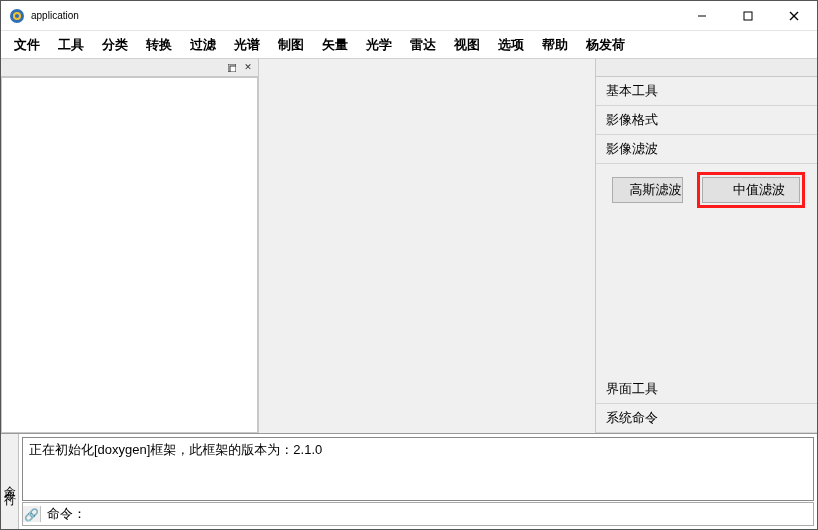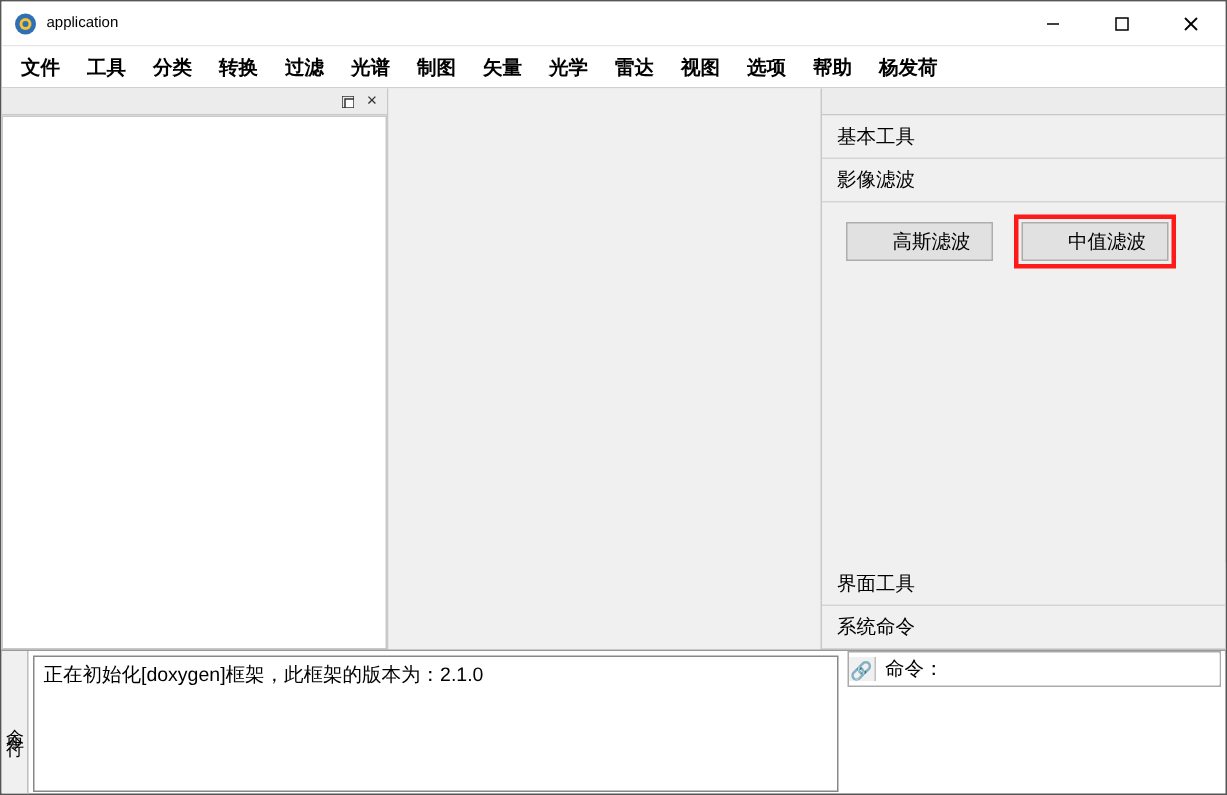--- a/index.html
+++ b/index.html
@@ -85,21 +85,21 @@
     border: 1px solid #c8c8c8;
     margin: 0;
   }
   
   .canvas {
     flex: 1;
     background: #f0f0f0;
   }
   
   .rightpanel {
-    width: 270px;
+    width: 222px;
     display: flex;
     flex-direction: column;
     background: #f0f0f0;
     border-left: 1px solid #c8c8c8;
   }
   .rp-blank {
     height: 18px;
     background: #ececec;
     border-bottom: 1px solid #c8c8c8;
   }
@@ -145,21 +145,21 @@
     writing-mode: vertical-rl;
     text-orientation: upright;
     font-size: 12px;
     background: #f0f0f0;
     border-right: 1px solid #c0c0c0;
     letter-spacing: 4px;
   }
   .bottom-stack {
     flex: 1;
     display: flex;
-    flex-direction: row;
+    flex-direction: column;
   }
   .log {
     flex: 1;
     border: 1px solid #888;
     margin: 3px 3px 1px 3px;
     padding: 3px 6px;
     background: #fff;
     font-size: 13px;
     overflow: hidden;
   }
@@ -252,20 +252,21 @@
       <span class="dockhdrbtn">✕</span>
     </div>
     <div class="leftdock-body"></div>
   </div>
 
   <div class="canvas"></div>
 
   <div class="rightpanel">
     <div class="rp-blank"></div>
     <div class="rp-section-header">基本工具</div>
+    <div class="rp-section-header">影像格式</div>
     <div class="rp-section-header">影像滤波</div>
     <div class="rp-filter-buttons">
       <span class="rp-btn">高斯滤波</span>
       <span class="highlight-box">
         <span class="rp-btn">中值滤波</span>
       </span>
     </div>
     <div class="rp-spacer"></div>
     <div class="rp-section-header">界面工具</div>
     <div class="rp-section-header">系统命令</div>

